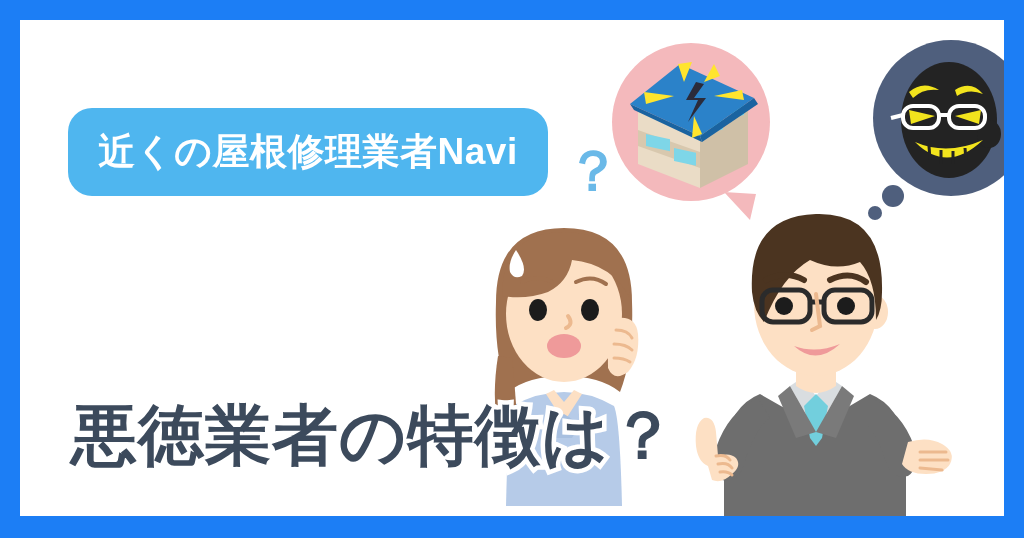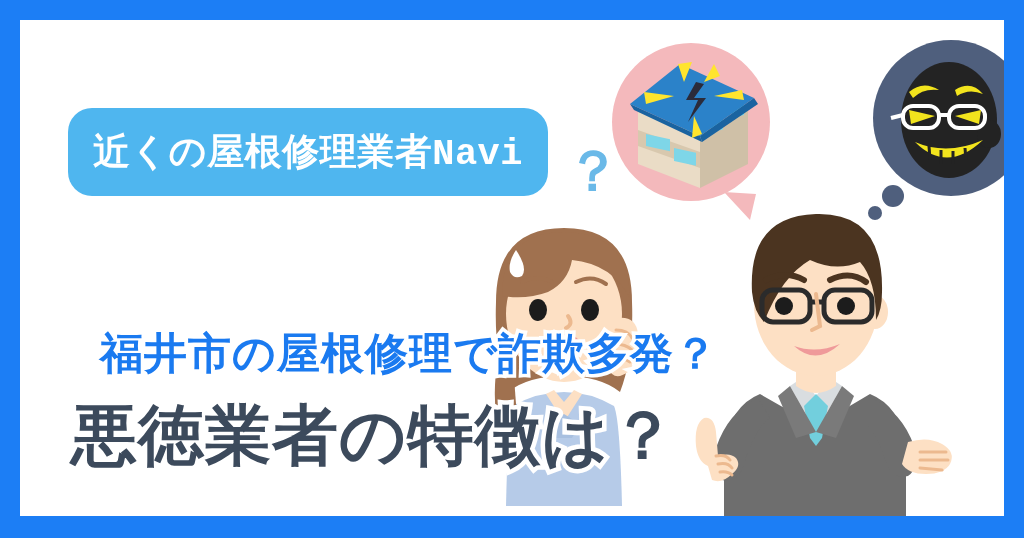--- a/index.html
+++ b/index.html
@@ -36,21 +36,20 @@
     left: 48px;
     top: 88px;
     width: 480px;
     height: 88px;
     background: #4fb6ef;
     border-radius: 24px;
     display: flex;
     align-items: center;
     justify-content: center;
     z-index: 40;
-    font-family: Liberation Mono, monospace;
   }
   .badge-label {
     color: #ffffff;
     font-size: 37px;
     font-weight: bold;
     letter-spacing: 0.5px;
     white-space: nowrap;
   }
   .qmark-small {
     position: absolute;
@@ -245,17 +244,16 @@
 
         <path d="M124 166 Q146 186 170 164 Q146 174 124 166 Z" fill="#ef9a9a"></path>
       </svg>
     </div>
 
     <div class="badge">
       <span class="badge-label">近くの屋根修理業者Navi</span>
     </div>
     <div class="qmark-small">？</div>
 
-    <div class="headline-sub">福井市の屋根修理で詐欺多発？</div>
     <div class="headline-main">悪徳業者の特徴は？</div>
 
   </div>
 </div>
 
 </body></html>

